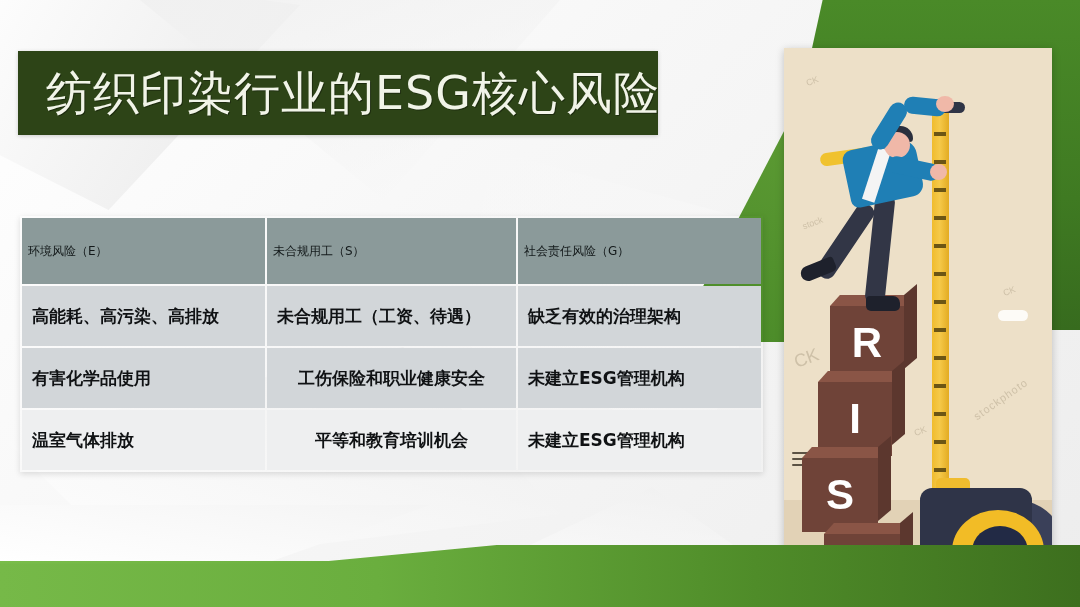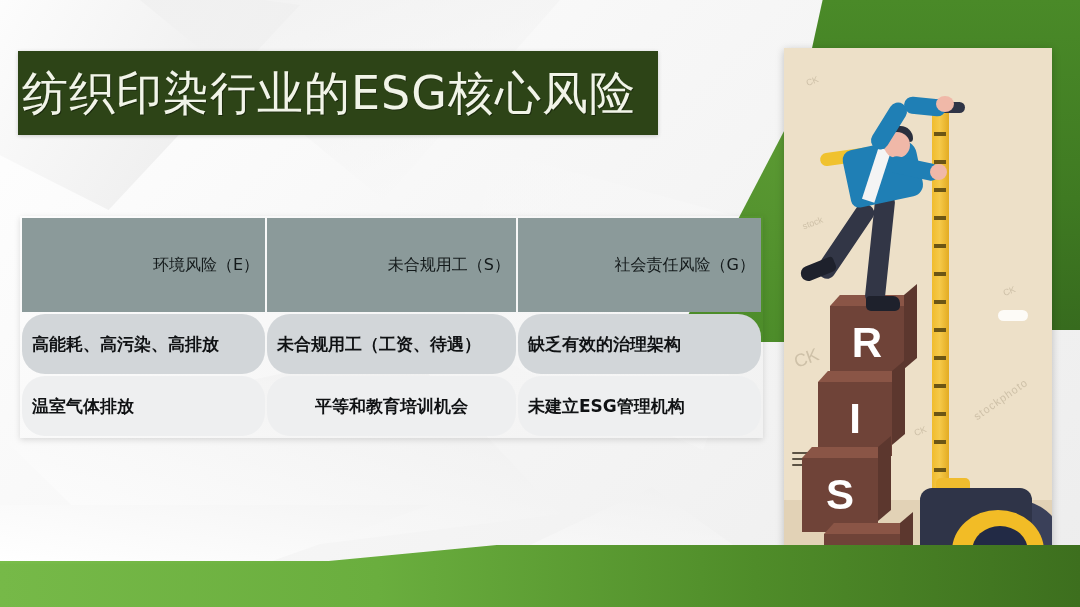--- a/index.html
+++ b/index.html
@@ -70,53 +70,53 @@
   
   .title-banner{
     position:absolute;left:18px;top:51px;width:640px;height:84px;
     background:#2d4417;
     display:flex;align-items:center;
     box-shadow:0 1px 4px rgba(0,0,0,.18);
   }
   .title-text{
     color:#f1f4e8;font-size:46px;line-height:1;
     font-family:"DejaVu Sans","Liberation Sans",sans-serif;
-    letter-spacing:1px;padding-left:4px;white-space:nowrap;
+    letter-spacing:1px;padding-left:28px;white-space:nowrap;
     text-shadow:1px 1px 0 rgba(0,0,0,.35);
   }
 
   
   .risk-table{
     position:absolute;left:20px;top:216px;width:735px;
     border-collapse:separate;border-spacing:2px;
     table-layout:fixed;
     box-shadow:0 2px 6px rgba(0,0,0,.13);
   }
   .risk-table col.c1{width:243px;}
   .risk-table col.c2{width:249px;}
   .risk-table col.c3{width:243px;}
   .risk-table th{
     background:#8b9a9a;
     color:#13191a;
-    font-size:16px;font-weight:400;
+    font-size:12px;font-weight:400;
     font-family:"DejaVu Sans","Liberation Sans",sans-serif;
-    height:58px;text-align:right;vertical-align:middle;
-    padding:18px 6px;
+    height:58px;text-align:left;vertical-align:middle;
+    padding:4px 6px;
   }
   .risk-table td{
     font-size:17px;font-weight:bold;color:#101214;
     font-family:"DejaVu Sans","Liberation Sans",sans-serif;
     padding:10px 10px;vertical-align:middle;
     line-height:1.42;
   }
   .risk-table tr.shade td{background:#d2d6d9;}
   .risk-table tr.light td{background:#eeeff0;}
   td.align-left{text-align:left;}
   td.align-center{text-align:center;}
-  .row-h58 td{height:40px;border-radius:23px;}
+  .row-h58 td{height:40px;}
   .row-h80 td{height:62px;}
 
   
   .illus-frame{
     position:absolute;left:784px;top:48px;width:268px;height:508px;
     background:#ede0c8;overflow:hidden;
     box-shadow:0 2px 8px rgba(0,0,0,.22);
   }
   .illus-ground{
     position:absolute;left:0;bottom:0;width:100%;height:56px;
@@ -248,20 +248,25 @@
         <th>未合规用工（S）</th>
         <th>社会责任风险（G）</th>
       </tr>
     </thead>
     <tbody>
       <tr class="shade row-h58">
         <td class="align-left">高能耗、高污染、高排放</td>
         <td class="align-left">未合规用工（工资、待遇）</td>
         <td class="align-left">缺乏有效的治理架构</td>
       </tr>
+      <tr class="shade row-h58">
+        <td class="align-left">有害化学品使用</td>
+        <td class="align-center">工伤保险和职业健康安全</td>
+        <td class="align-left">未建立ESG管理机构</td>
+      </tr>
       <tr class="light row-h58">
         <td class="align-left">温室气体排放</td>
         <td class="align-center">平等和教育培训机会</td>
         <td class="align-left">未建立ESG管理机构</td>
       </tr>
     </tbody>
   </table>
 
   <div class="illus-frame">
     <div class="illus-ground"></div>

